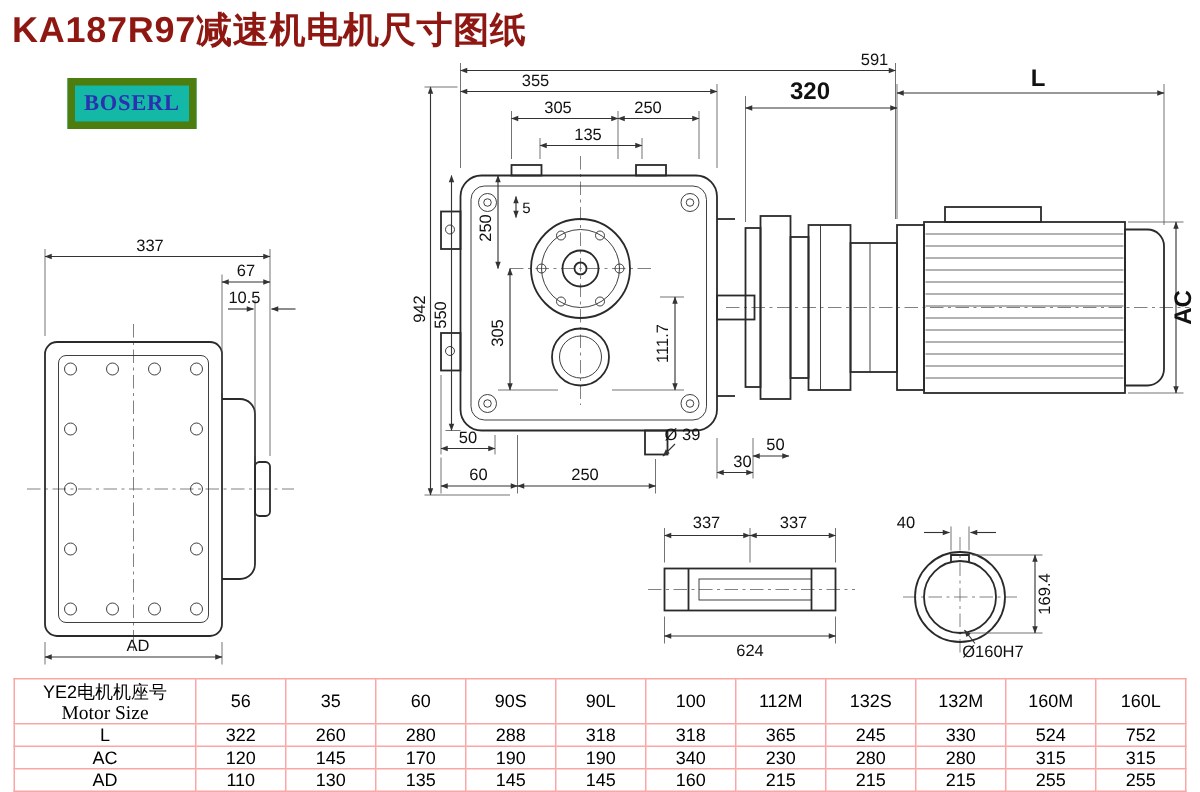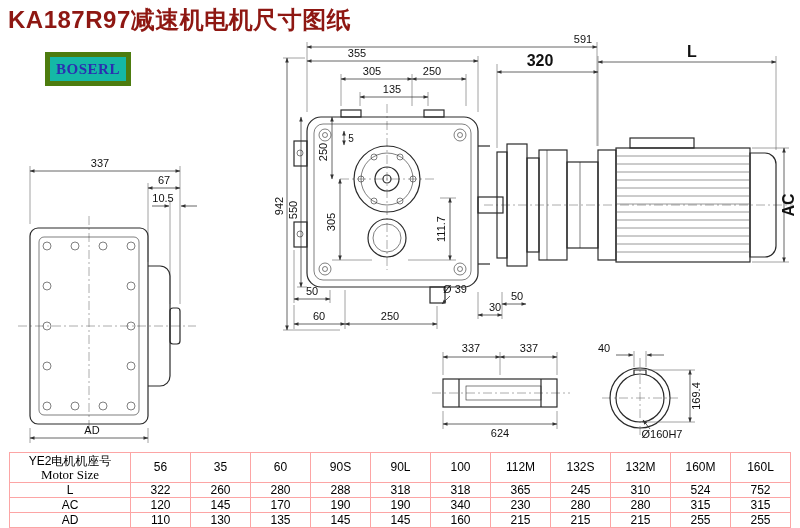--- a/index.html
+++ b/index.html
@@ -316,21 +316,21 @@
         <tr>
           <td class="lbl">L</td>
           <td>322</td>
           <td>260</td>
           <td>280</td>
           <td>288</td>
           <td>318</td>
           <td>318</td>
           <td>365</td>
           <td>245</td>
-          <td>310</td>
+          <td>330</td>
           <td>524</td>
           <td>752</td>
         </tr>
         <tr>
           <td class="lbl">AC</td>
           <td>120</td>
           <td>145</td>
           <td>170</td>
           <td>190</td>
           <td>190</td>

